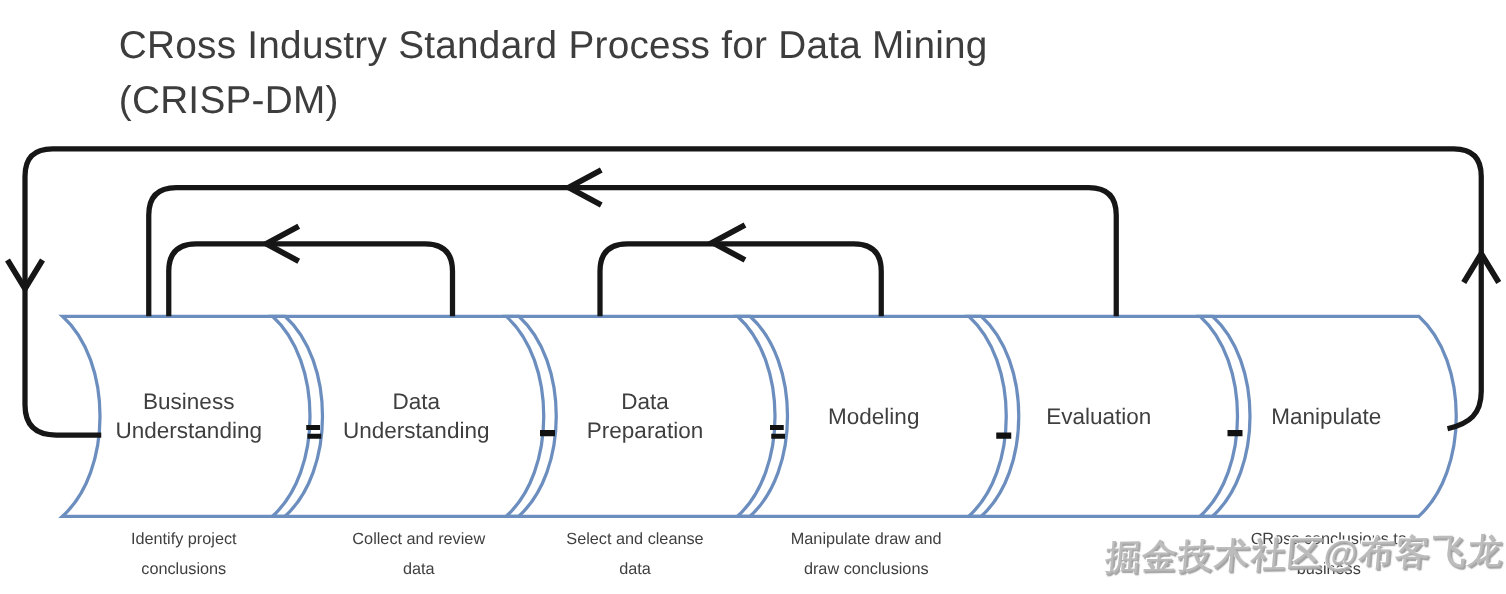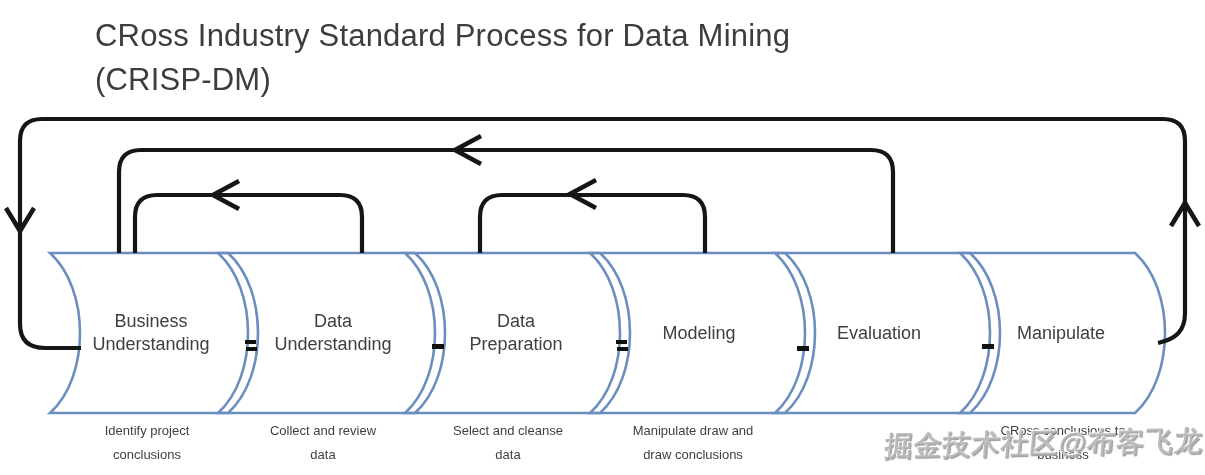--- a/index.html
+++ b/index.html
@@ -127,21 +127,21 @@
   </div>
   <div class="phase-label" style="left:986px">
     <div>Manipulate</div>
     <div></div>
   </div>
 
   <div class="caption" style="left:52px">
     <div>Identify project</div>
     <div>conclusions</div>
   </div>
-  <div class="caption" style="left:228px">
+  <div class="caption" style="left:240px">
     <div>Collect and review</div>
     <div>data</div>
   </div>
   <div class="caption" style="left:413px">
     <div>Select and cleanse</div>
     <div>data</div>
   </div>
   <div class="caption" style="left:598px">
     <div>Manipulate draw and</div>
     <div>draw conclusions</div>

